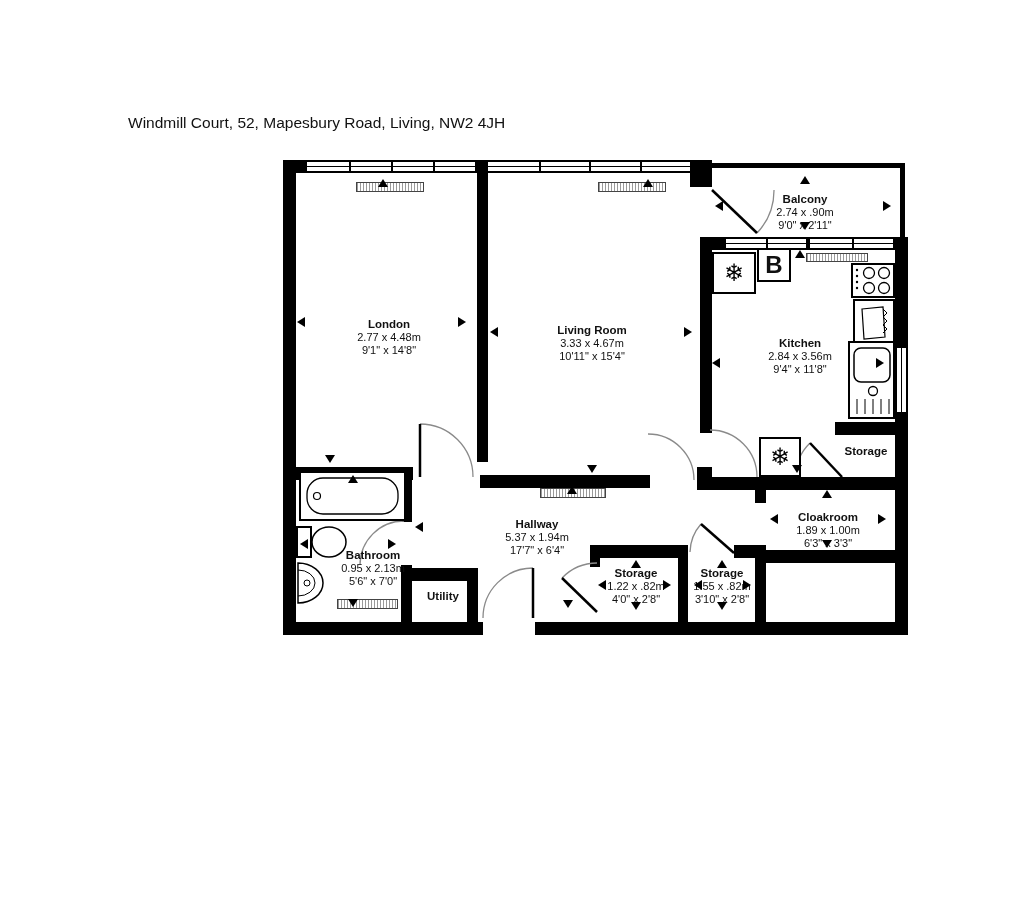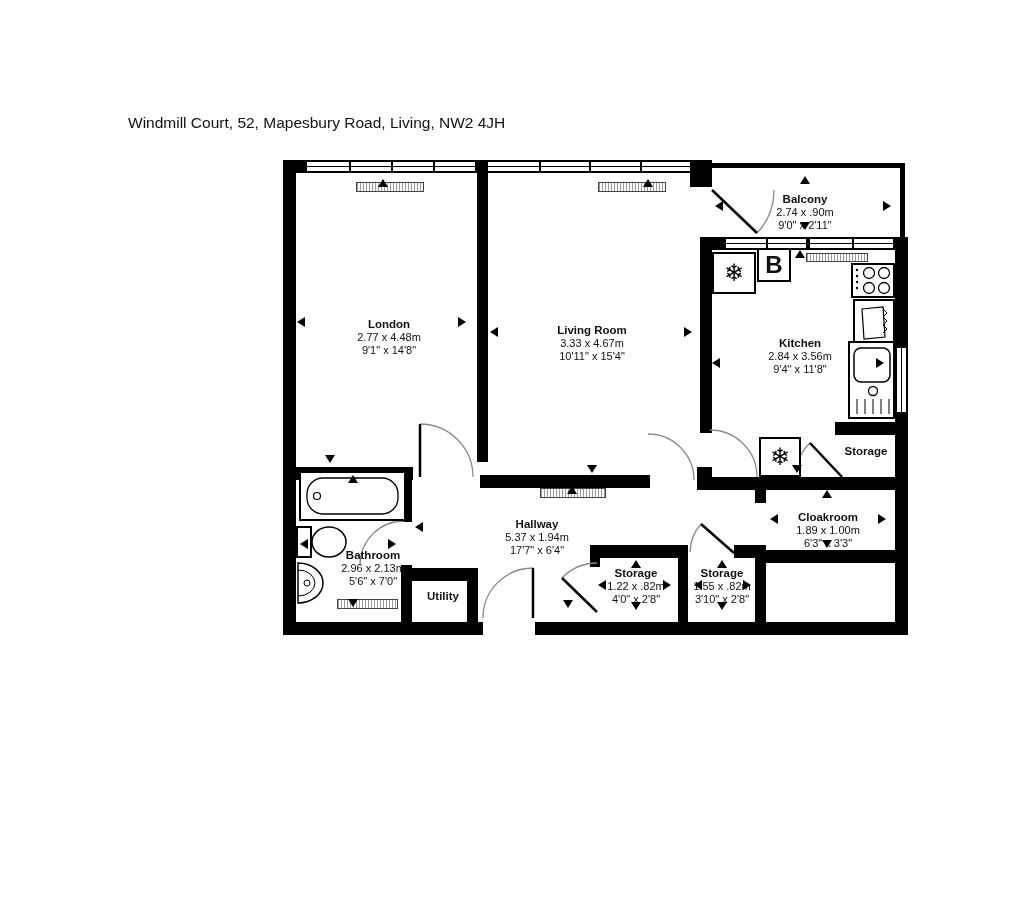--- a/index.html
+++ b/index.html
@@ -192,21 +192,21 @@
     <div class="rdim">2.84 x 3.56m</div>
     <div class="rdim">9'4" x 11'8"</div>
   </div>
   <div class="room-label" style="left:805px;top:193px">
     <div class="rname">Balcony</div>
     <div class="rdim">2.74 x .90m</div>
     <div class="rdim">9'0" x 2'11"</div>
   </div>
   <div class="room-label" style="left:373px;top:549px">
     <div class="rname">Bathroom</div>
-    <div class="rdim">2.96 x 2.13m</div>
+    <div class="rdim">0.95 x 2.13m</div>
     <div class="rdim">5'6" x 7'0"</div>
   </div>
   <div class="room-label" style="left:537px;top:518px">
     <div class="rname">Hallway</div>
     <div class="rdim">5.37 x 1.94m</div>
     <div class="rdim">17'7" x 6'4"</div>
   </div>
   <div class="room-label" style="left:443px;top:590px">
     <div class="rname">Utility</div>
   </div>

